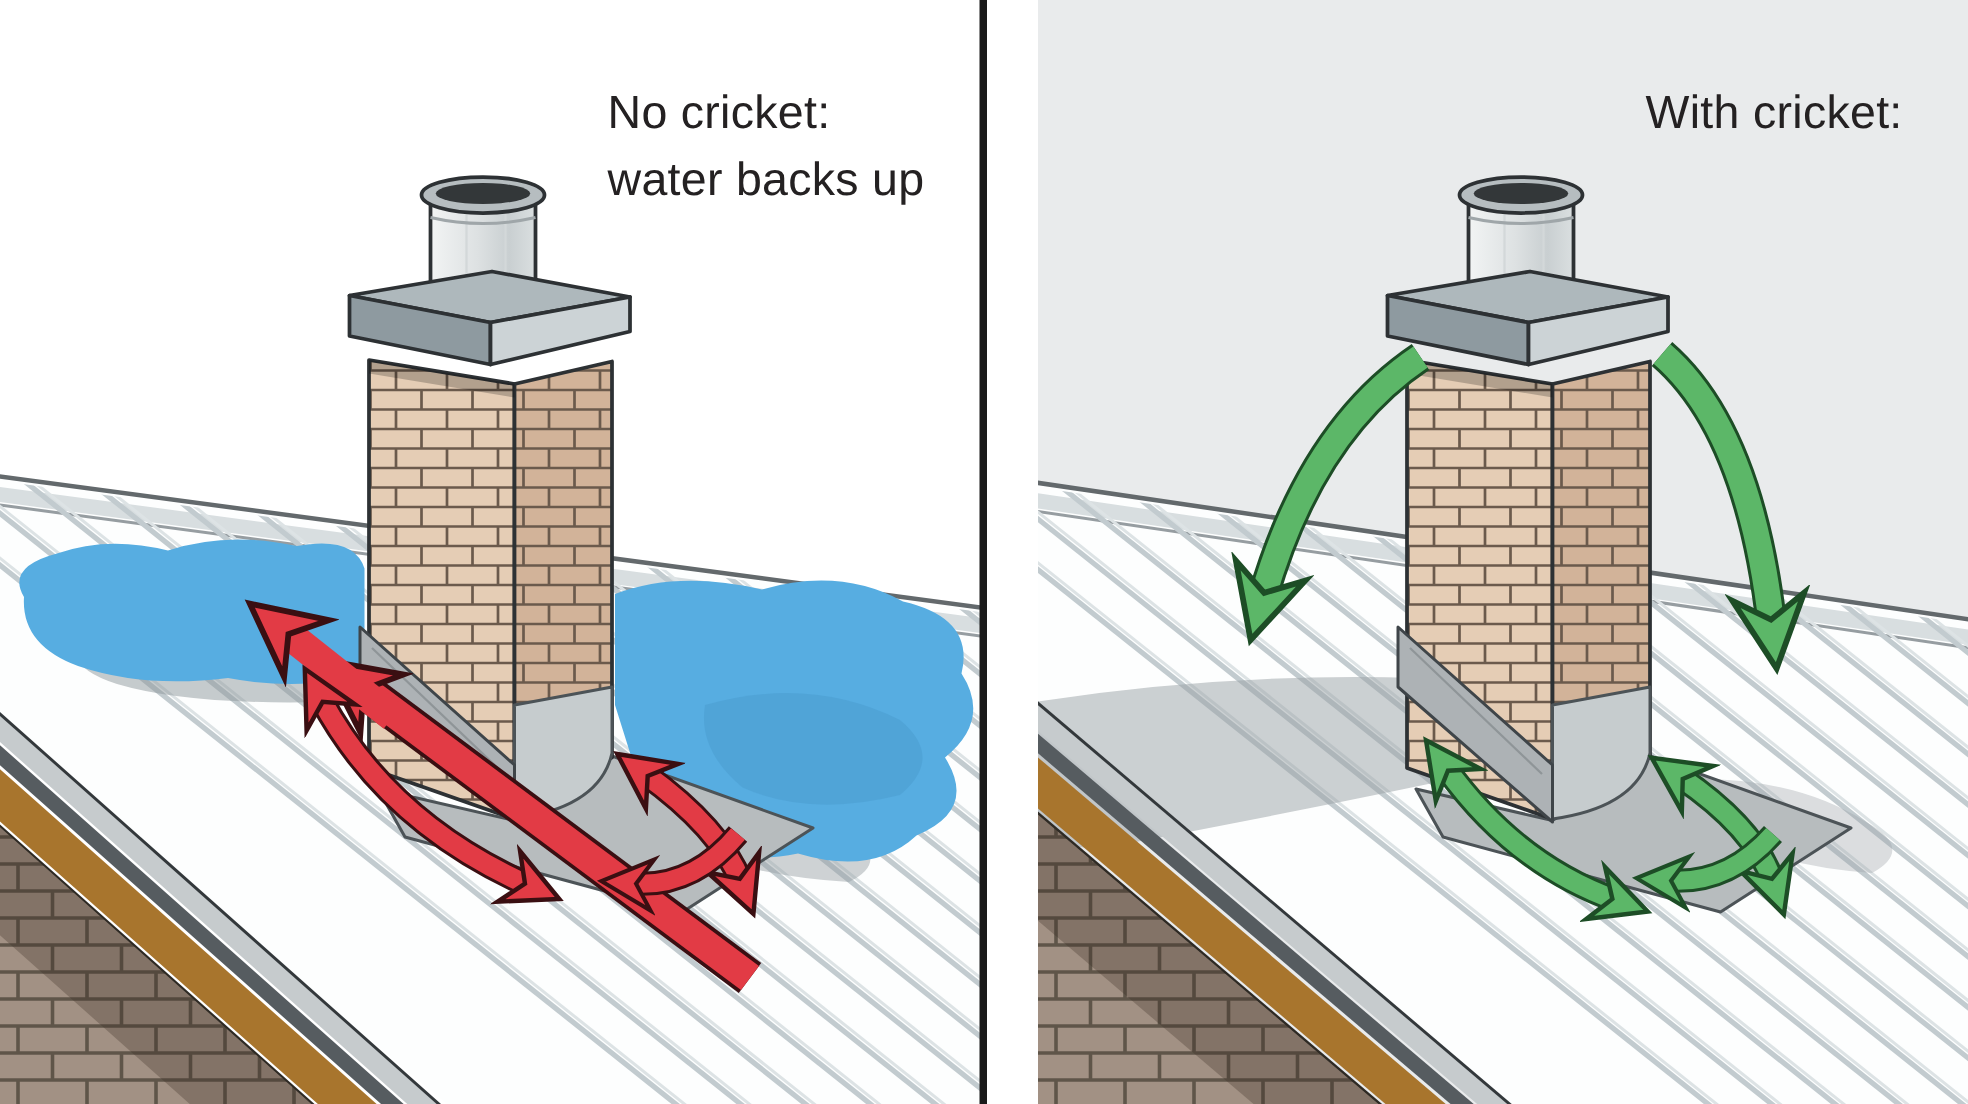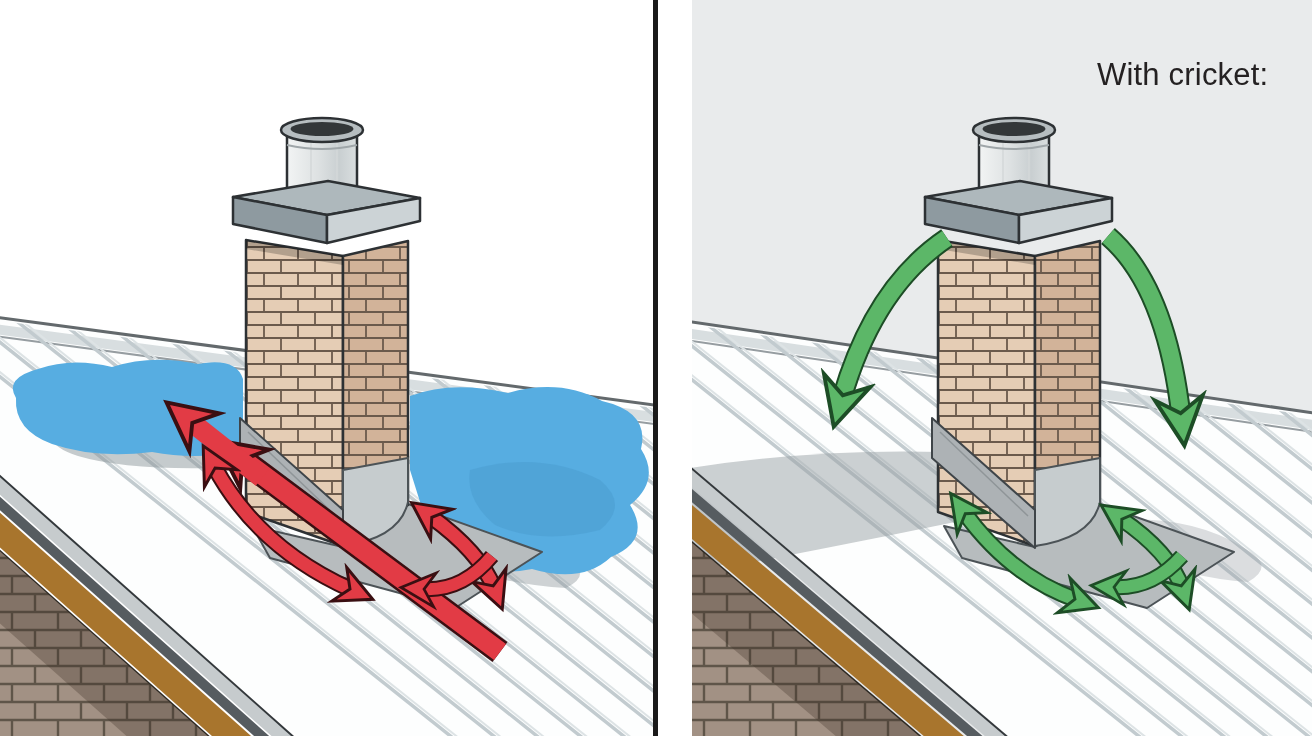--- a/index.html
+++ b/index.html
@@ -154,20 +154,22 @@
         <path d="M262 478 L190 421" style="stroke:var(--c-arrow-neg)" stroke-width="20" marker-end="url(#mNegBig)"></path>
         <path d="M214 466 Q258 548 352 590" stroke="#3a0f12" stroke-width="17"></path>
         <path d="M214 466 Q258 548 352 590" style="stroke:var(--c-arrow-neg)" stroke-width="13" marker-start="url(#mNeg)" marker-end="url(#mNeg)"></path>
         <path d="M430 516 Q480 552 494 588" stroke="#3a0f12" stroke-width="17"></path>
         <path d="M430 516 Q480 552 494 588" style="stroke:var(--c-arrow-neg)" stroke-width="13" marker-start="url(#mNeg)" marker-end="url(#mNeg)"></path>
         <path d="M492 556 Q462 592 422 589" stroke="#3a0f12" stroke-width="16"></path>
         <path d="M492 556 Q462 592 422 589" style="stroke:var(--c-arrow-neg)" stroke-width="12" marker-end="url(#mNeg)"></path>
       </g>
     </svg>
     <div class="caption">
+      <div>No cricket:</div>
+      <div>water backs up</div>
     </div>
   </section>
 
   <div class="divider"></div>
 
   <section class="panel right">
     <svg width="656" height="736" viewBox="0 0 656 736">
       <polygon points="-20,320 676,422 676,746 322,746 -20,452" style="fill:var(--c-roof-white)"></polygon>
       <path d="M-20 319 L676 421" style="stroke:#63696c" stroke-width="3" fill="none"></path>
       <path d="M-20 331 L676 433" style="stroke:#d8dee0" stroke-width="10" fill="none"></path>

